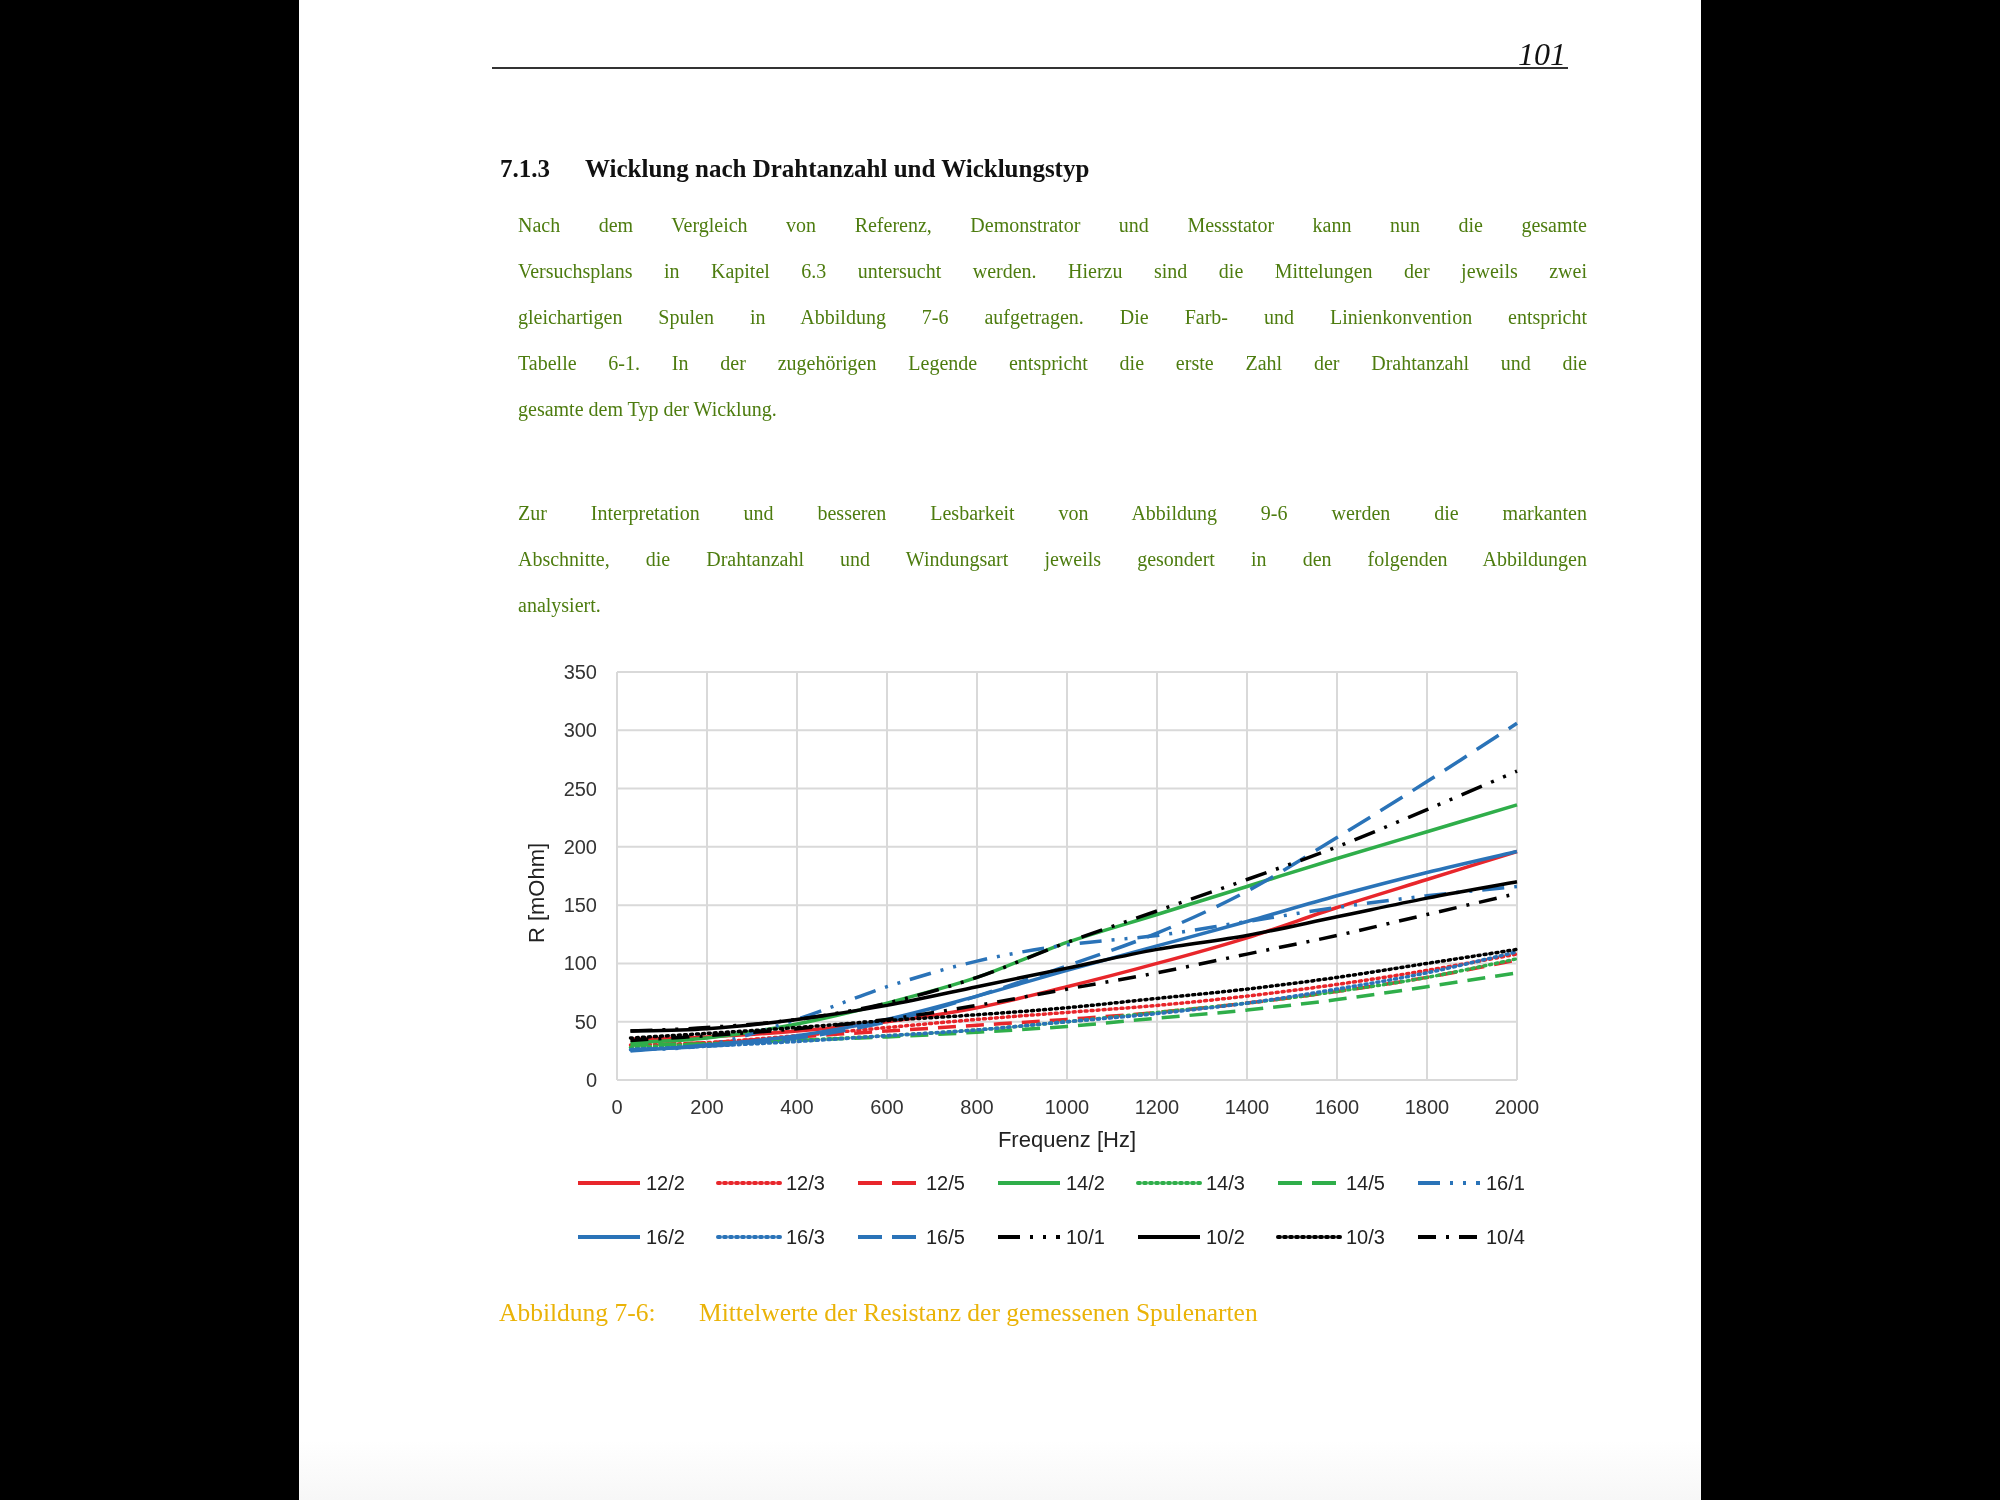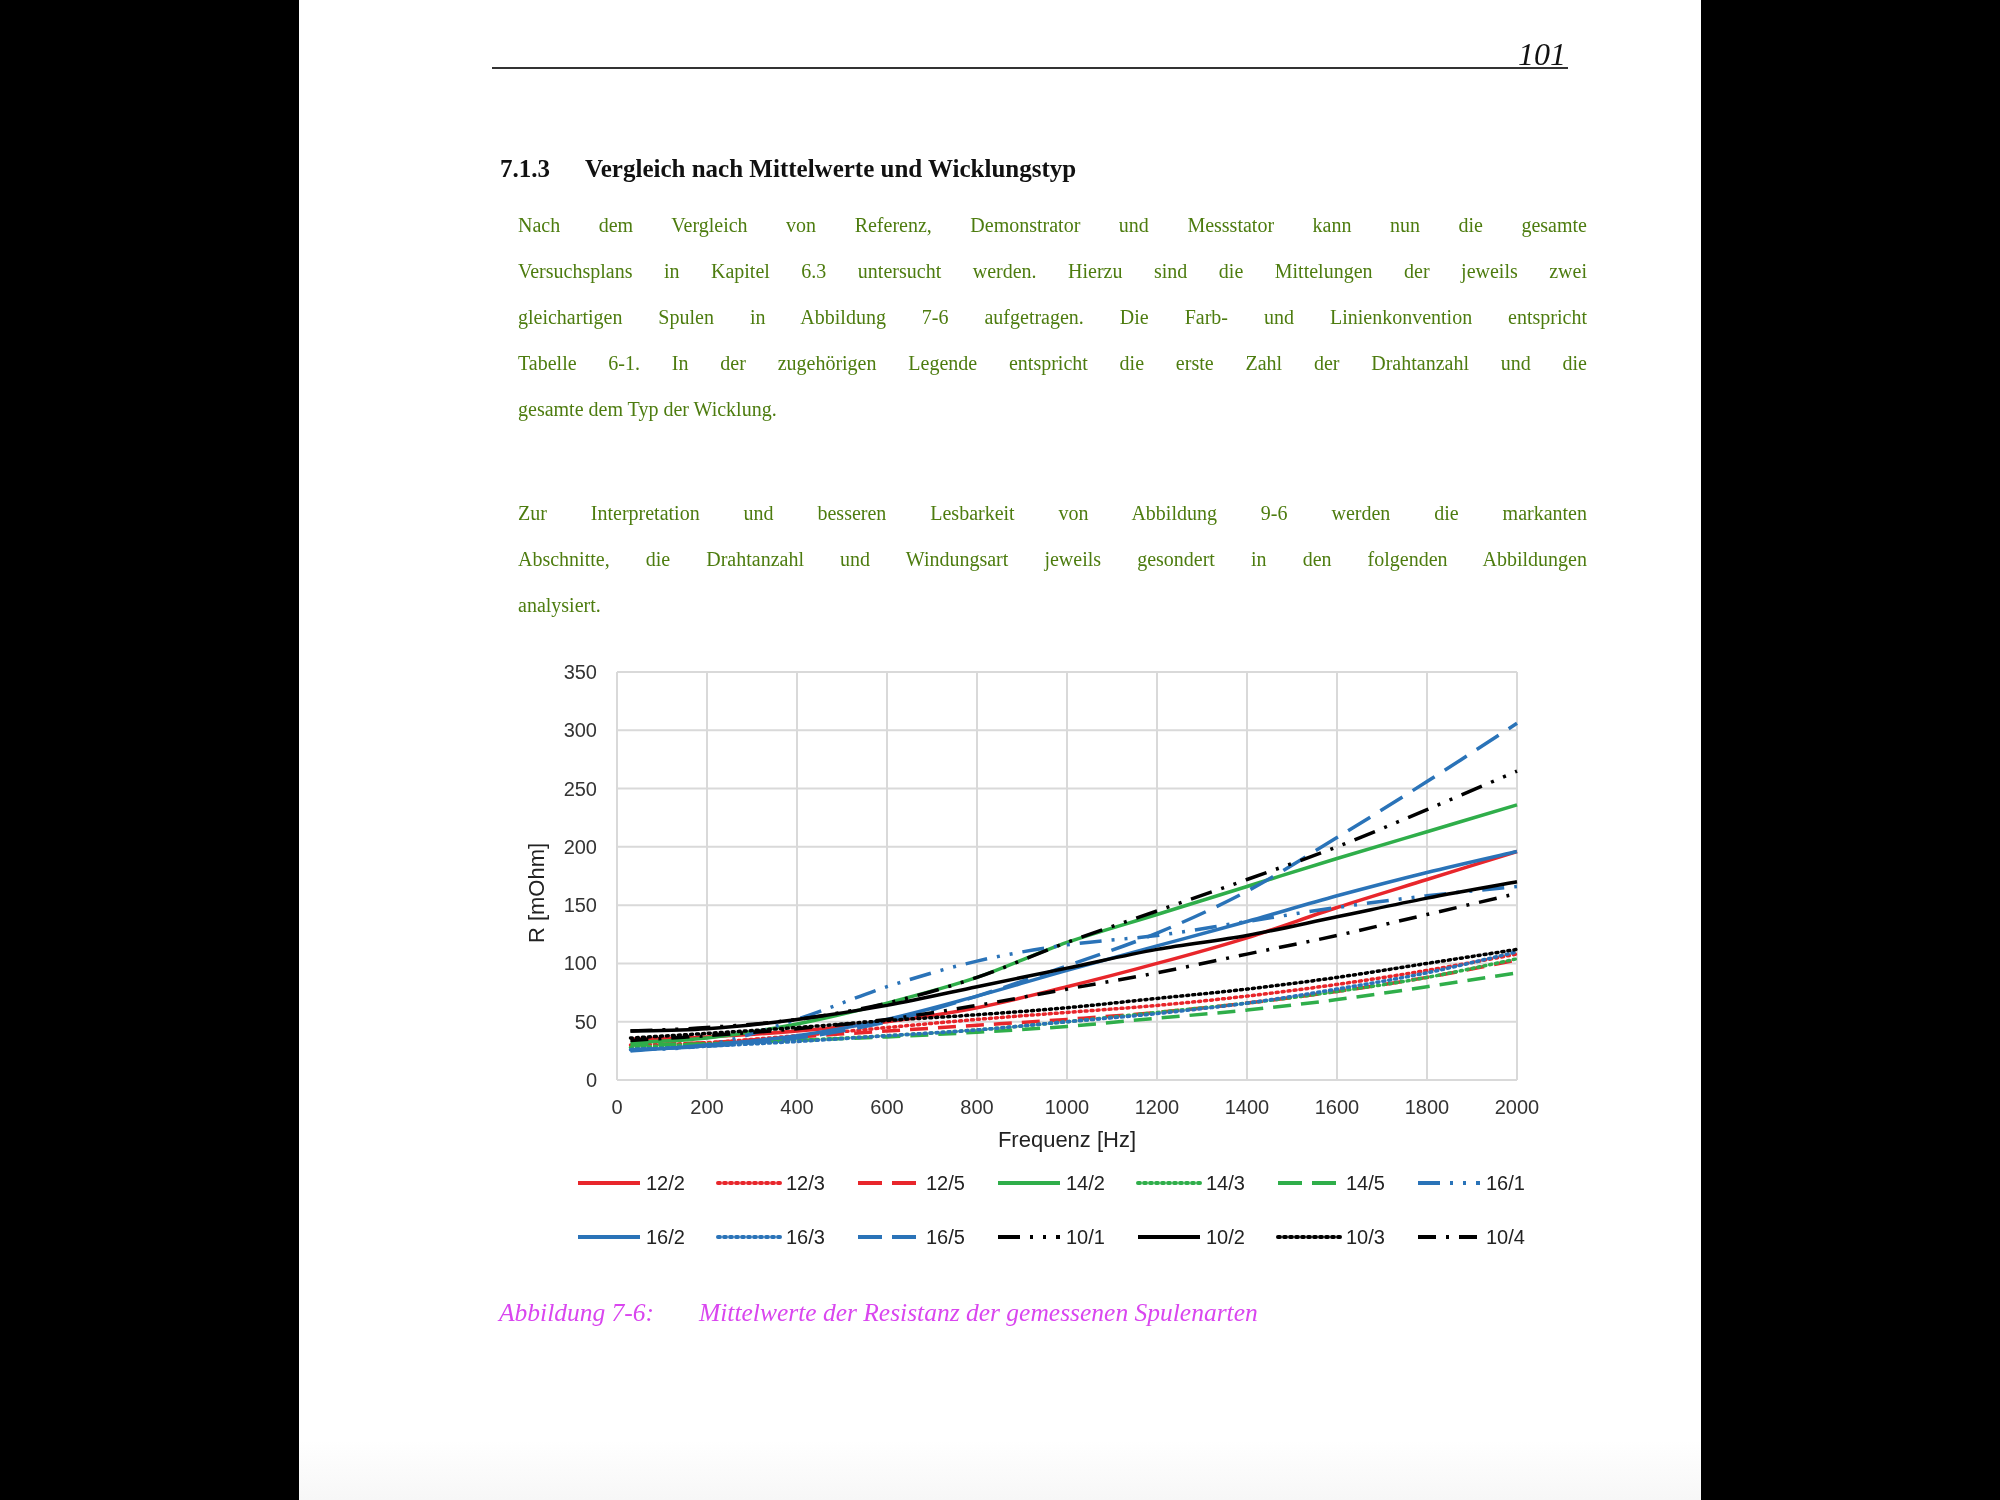--- a/index.html
+++ b/index.html
@@ -31,34 +31,34 @@
   .p1 { top: 202px; }
   .p2 { top: 490px; }
 
   .chart { position: absolute; left: 0; top: 0; width: 2000px; height: 1500px; pointer-events: none; }
   .chart svg { position: absolute; left: 0; top: 0; }
   .tick-label { font-family: "Liberation Sans", "DejaVu Sans", sans-serif; font-size: 20px; fill: #333; }
   .axis-title { font-family: "Liberation Sans", "DejaVu Sans", sans-serif; font-size: 22px; fill: #222; }
   .legend-label { font-family: "Liberation Sans", "DejaVu Sans", sans-serif; font-size: 20px; fill: #222; }
 
   .caption {
-    position: absolute; left: 499px; top: 1298px; font-style: italic; font-size: 25.5px; color: #d946ef;
+    position: absolute; left: 499px; top: 1298px; font-size: 25.5px; color: #eab308;
     white-space: pre;
   }
   .caption .cap-num { display: inline-block; width: 200px; }
 </style>
 </head>
 <body>
 
 <div class="page"></div>
 
 <div class="header-rule"></div>
 <div class="page-number">101</div>
 
-<div class="section-heading"><span class="num">7.1.3</span><span>Vergleich nach Mittelwerte und Wicklungstyp</span></div>
+<div class="section-heading"><span class="num">7.1.3</span><span>Wicklung nach Drahtanzahl und Wicklungstyp</span></div>
 
 <div class="para p1">
   <span class="ln">Nach dem Vergleich von Referenz, Demonstrator und Messstator kann nun die gesamte</span>
   <span class="ln">Versuchsplans in Kapitel 6.3 untersucht werden. Hierzu sind die Mittelungen der jeweils zwei</span>
   <span class="ln">gleichartigen Spulen in Abbildung 7-6 aufgetragen. Die Farb- und Linienkonvention entspricht</span>
   <span class="ln">Tabelle 6-1. In der zugehörigen Legende entspricht die erste Zahl der Drahtanzahl und die</span>
   <span class="ln last">gesamte dem Typ der Wicklung.</span>
 </div>
 
 <div class="para p2">

